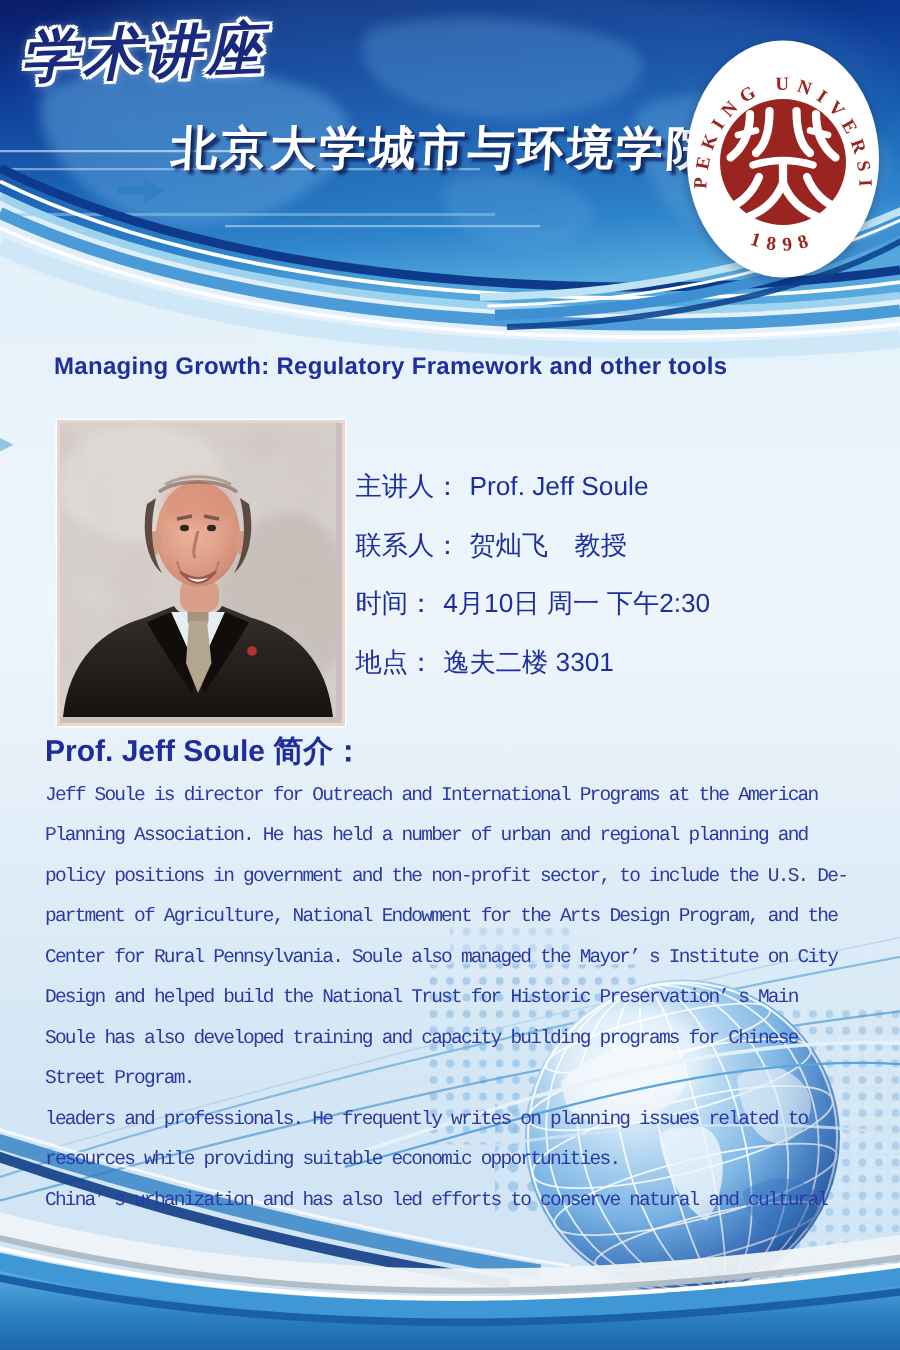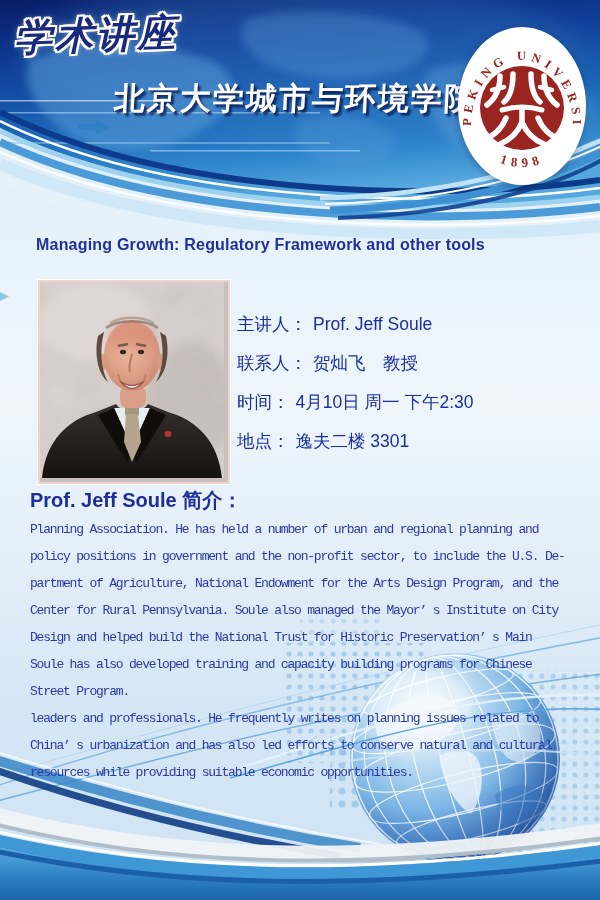--- a/index.html
+++ b/index.html
@@ -212,30 +212,31 @@
     <div class="detail-row">
       <span>时间：</span><span class="detail-value">4月10日 周一 下午2:30</span>
     </div>
     <div class="detail-row">
       <span>地点：</span><span class="detail-value">逸夫二楼 3301</span>
     </div>
   </div>
 
   <div class="bio-heading">Prof. Jeff Soule 简介：</div>
   <div class="bio">
+    <div class="bio-line">Jeff Soule is director for Outreach and International Programs at the American</div>
     <div class="bio-line">Planning Association.  He has held a number of urban and regional planning and</div>
     <div class="bio-line">policy positions in government and the non-profit sector, to include the U.S. De-</div>
     <div class="bio-line">partment of Agriculture, National Endowment for the Arts Design Program, and the</div>
     <div class="bio-line">Center for Rural Pennsylvania. Soule also managed the Mayor’ s Institute on City</div>
     <div class="bio-line">Design and helped build the National Trust for Historic Preservation’ s Main</div>
     <div class="bio-line">Soule has also developed training and capacity building programs for Chinese</div>
     <div class="bio-line">Street Program.</div>
     <div class="bio-line">leaders and professionals. He frequently writes on planning issues related to</div>
+    <div class="bio-line">resources while providing suitable economic opportunities.</div>
     <div class="bio-line">China’ s urbanization and has also led efforts to conserve natural and cultural</div>
-    <div class="bio-line">resources while providing suitable economic opportunities.</div>
   </div>
 
   <svg class="bottom-deco" width="600" height="282" viewBox="0 0 600 282">
     <defs>
       <radialGradient id="sphereGrad" cx="0.35" cy="0.28" r="0.95">
         <stop offset="0" stop-color="#f4fafd"></stop>
         <stop offset="0.2" stop-color="#cfe6f6"></stop>
         <stop offset="0.5" stop-color="#7ab4e4"></stop>
         <stop offset="0.75" stop-color="#3c7cc9"></stop>
         <stop offset="0.92" stop-color="#1c4596"></stop>

